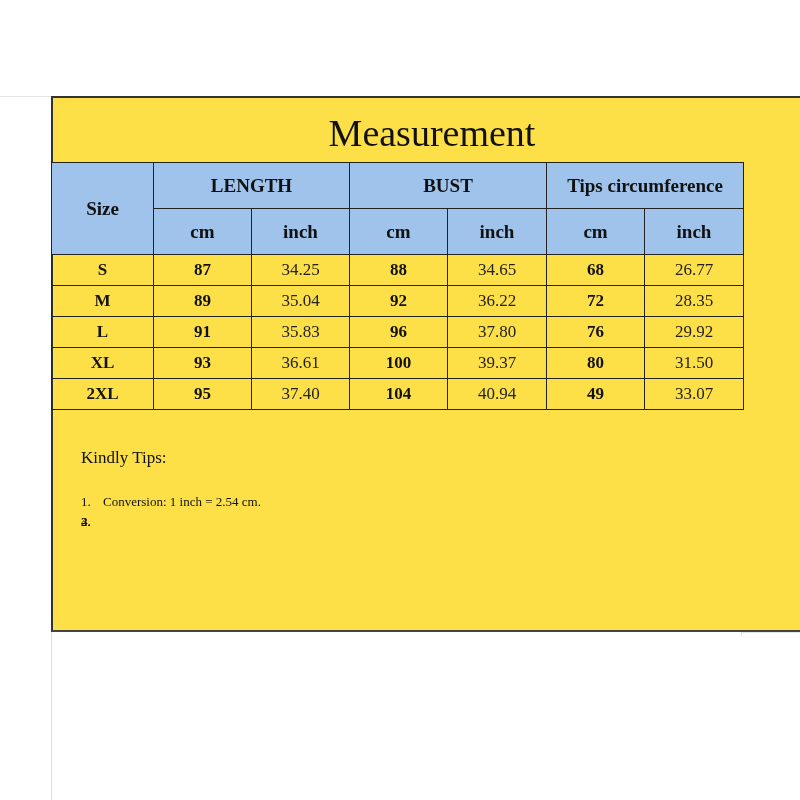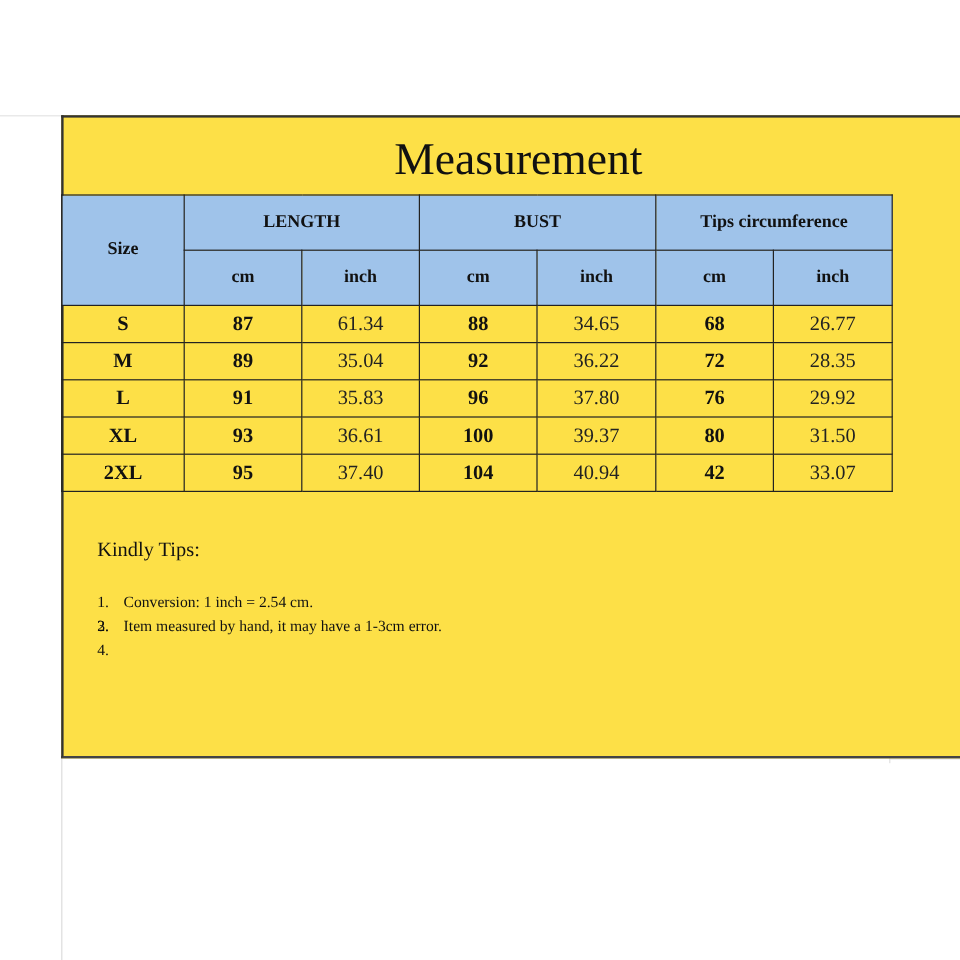--- a/index.html
+++ b/index.html
@@ -5,21 +5,21 @@
   html, body { margin:0; padding:0; background:#ffffff; }
   body { width:800px; height:800px; position:relative; overflow:hidden; font-family:"Liberation Serif", serif; color:#111; }
   .page-line-top { position:absolute; left:0; top:96px; width:800px; height:1px; background:#e4e4e4; }
   .page-line-left { position:absolute; left:51px; top:96px; width:1px; height:704px; background:#dcdcdc; }
   .page-line-right { position:absolute; left:741px; top:96px; width:1px; height:540px; background:#e0e0e0; }
   .page-line-right2 { position:absolute; left:741px; top:632px; width:59px; height:1px; background:#e4e4e4; }
   .sheet { position:absolute; left:51px; top:96px; width:760px; height:536px; border-left:2px solid #333; border-top:2px solid #333; border-bottom:2px solid #444; box-sizing:border-box; background:#fde047; }
   .title { position:absolute; left:0; top:10px; width:100%; text-align:center; font-size:38px; line-height:50px; color:#111; }
   table.size-table { position:absolute; left:-2px; top:64px; border-collapse:collapse; table-layout:fixed; width:692px; }
   table.size-table td, table.size-table th { border:1.6px solid #222; text-align:center; padding:0; }
-  th { background:#9fc3ea; font-weight:bold; font-size:15px; color:#111; }
+  th { background:#9fc3ea; font-weight:bold; font-size:19px; color:#111; }
   tr.hdr1 th { height:45px; }
   tr.hdr2 th { height:45px; }
   tr.row td { height:30px; font-size:17px; }
   td.size, td.cm { font-weight:bold; }
   td.inch { font-weight:normal; color:#222; }
   .tips { position:absolute; left:28px; top:350px; width:640px; font-size:15px; color:#111; }
   .tips-title { font-size:17px; margin-bottom:24px; }
   .tips ol { margin:0; padding:0; list-style:none; }
   .tips li { position:relative; padding-left:22px; font-size:13px; line-height:20px; }
   .tips li .num { position:absolute; left:0; top:0; }
@@ -56,21 +56,21 @@
       <th>cm</th>
       <th>inch</th>
       <th>cm</th>
       <th>inch</th>
       <th>cm</th>
       <th>inch</th>
     </tr>
     <tr class="row">
       <td class="size">S</td>
       <td class="cm">87</td>
-      <td class="inch">61.34</td>
+      <td class="inch">34.25</td>
       <td class="cm">88</td>
       <td class="inch">34.65</td>
       <td class="cm">68</td>
       <td class="inch">26.77</td>
     </tr>
     <tr class="row">
       <td class="size">M</td>
       <td class="cm">89</td>
       <td class="inch">35.04</td>
       <td class="cm">92</td>
@@ -95,28 +95,28 @@
       <td class="inch">39.37</td>
       <td class="cm">80</td>
       <td class="inch">31.50</td>
     </tr>
     <tr class="row">
       <td class="size">2XL</td>
       <td class="cm">95</td>
       <td class="inch">37.40</td>
       <td class="cm">104</td>
       <td class="inch">40.94</td>
-      <td class="cm">42</td>
+      <td class="cm">49</td>
       <td class="inch">33.07</td>
     </tr>
   </tbody>
     </table>
 
   <div class="tips">
     <div class="tips-title">Kindly Tips:</div>
     <ol>
       <li><span class="num">1.</span><span>Conversion: 1 inch = 2.54 cm.</span></li>
       <li><span class="num">2.</span></li>
-      <li><span class="num">3.</span><span>Item measured by hand, it may have a 1-3cm error.</span></li>
+      <li><span class="num">3.</span></li>
       <li style="width:530px"><span class="num">4.</span></li>
     </ol>
   </div>
 </div>
 
 </body></html>

